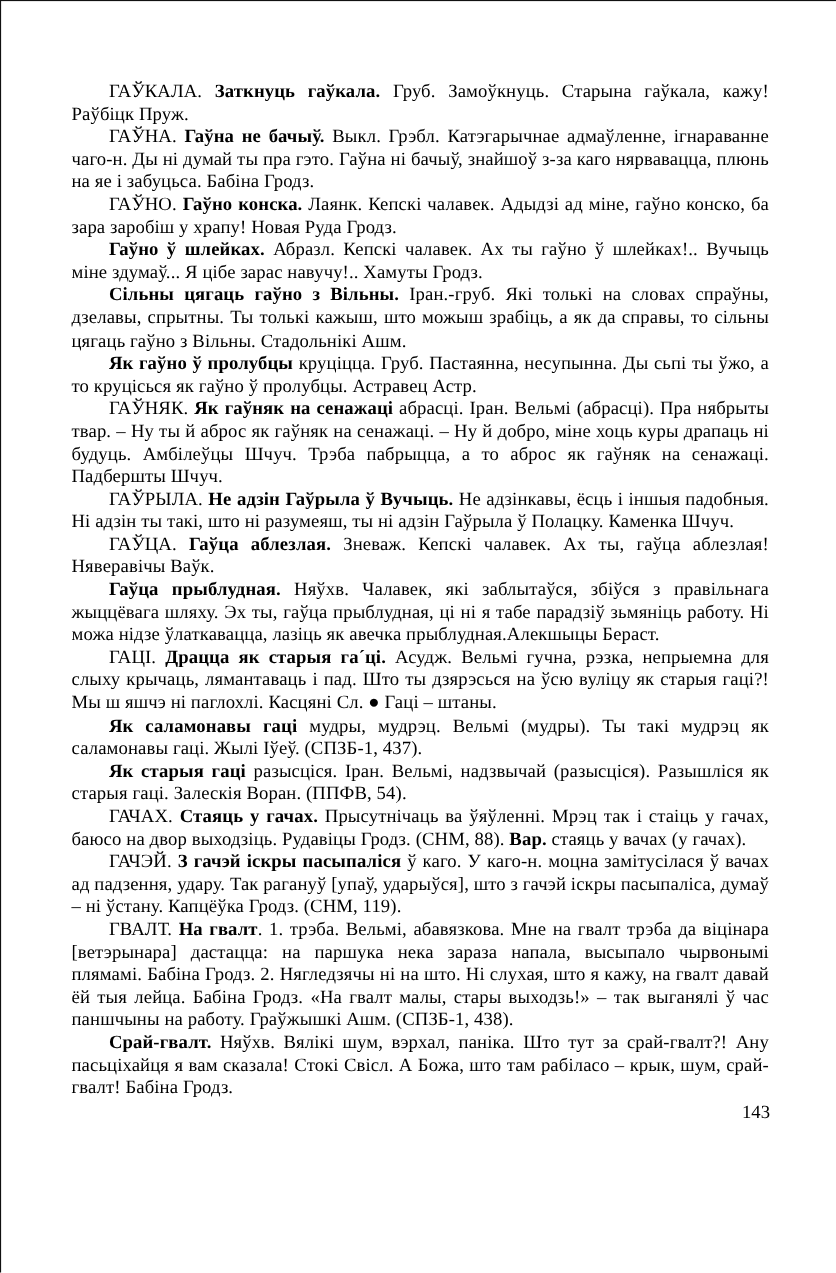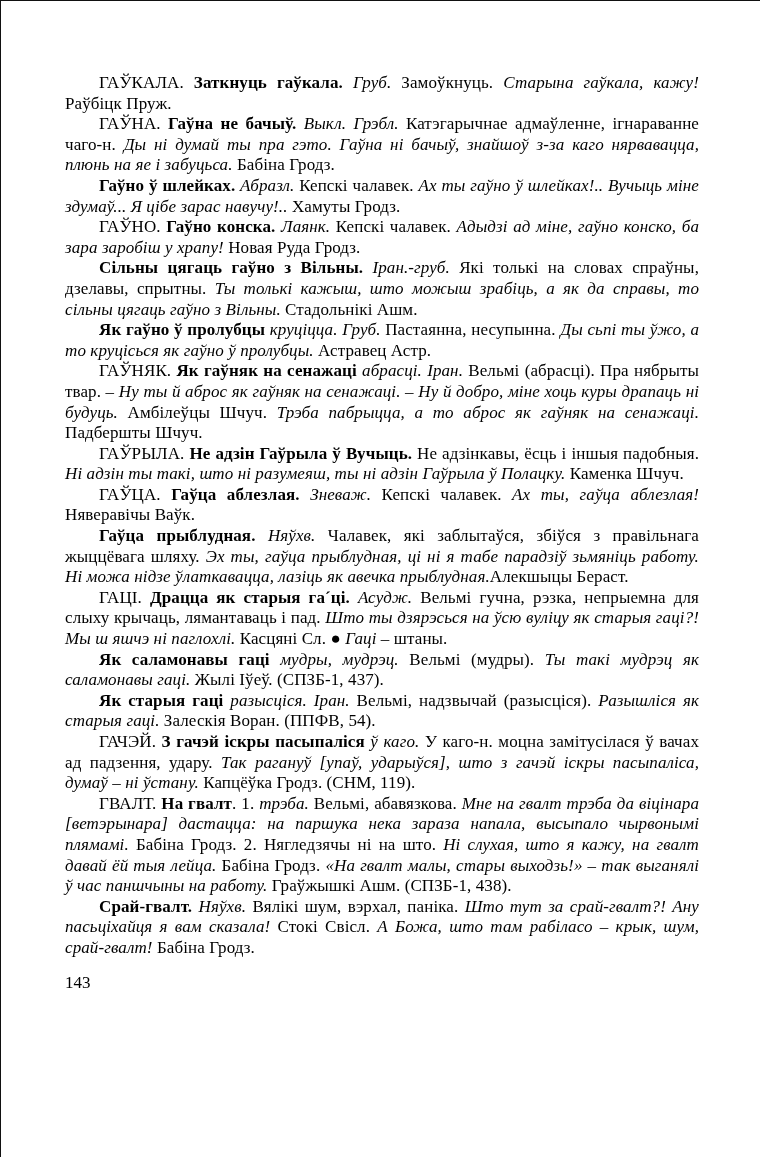--- a/index.html
+++ b/index.html
@@ -27,44 +27,45 @@
     margin: 0;
     padding: 0;
     text-indent: 34px;
     text-align: justify;
     font-size: 17px;
     line-height: 20.6px;
     letter-spacing: 0.1px;
   }
   .run { font-style: normal; font-weight: normal; }
   .run.bold { font-weight: bold; }
-  .run.italic { font-style: italic; }
+  .run.italic { }
   .page-number {
-    margin-top: 14px;
-    text-align: left;
+    margin-top: 1px;
+    text-align: right;
     font-size: 17px;
     line-height: 20.6px;
   }
 </style>
 </head>
 <body>
 
 <div class="book-page">
   <div class="text-block">
       <p class="entry"><span class="run">ГАЎКАЛА. </span><span class="run bold">Заткнуць гаўкала. </span><span class="run italic">Груб. </span><span class="run">Замоўкнуць. </span><span class="run italic">Старына гаўкала, кажу! </span><span class="run">Раўбіцк Пруж.</span></p>
       <p class="entry"><span class="run">ГАЎНА. </span><span class="run bold">Гаўна не бачыў. </span><span class="run italic">Выкл. Грэбл. </span><span class="run">Катэгарычнае адмаўленне, ігнараванне чаго-н. </span><span class="run italic">Ды ні думай ты пра гэто. Гаўна ні бачыў, знайшоў з-за каго нярвавацца, плюнь на яе і забуцьса. </span><span class="run">Бабіна Гродз.</span></p>
+      <p class="entry"><span class="run">ГАЎНО. </span><span class="run bold">Гаўно конска. </span><span class="run italic">Лаянк. </span><span class="run">Кепскі чалавек. </span><span class="run italic">Адыдзі ад міне, гаўно конско, ба зара заробіш у храпу! </span><span class="run">Новая Руда Гродз.</span></p>
       <p class="entry"><span class="run bold">Гаўно ў шлейках. </span><span class="run italic">Абразл. </span><span class="run">Кепскі чалавек. </span><span class="run italic">Ах ты гаўно ў шлейках!.. Вучыць міне здумаў... Я цібе зарас навучу!.. </span><span class="run">Хамуты Гродз.</span></p>
-      <p class="entry"><span class="run">ГАЎНО. </span><span class="run bold">Гаўно конска. </span><span class="run italic">Лаянк. </span><span class="run">Кепскі чалавек. </span><span class="run italic">Адыдзі ад міне, гаўно конско, ба зара заробіш у храпу! </span><span class="run">Новая Руда Гродз.</span></p>
       <p class="entry"><span class="run bold">Сільны цягаць гаўно з Вільны. </span><span class="run italic">Іран.-груб. </span><span class="run">Які толькі на словах спраўны, дзелавы, спрытны. </span><span class="run italic">Ты толькі кажыш, што можыш зрабіць, а як да справы, то сільны цягаць гаўно з Вільны. </span><span class="run">Стадольнікі Ашм.</span></p>
       <p class="entry"><span class="run bold">Як гаўно ў пролубцы </span><span class="run italic">круціцца. Груб. </span><span class="run">Пастаянна, несупынна. </span><span class="run italic">Ды сьпі ты ўжо, а то круцісься як гаўно ў пролубцы. </span><span class="run">Астравец Астр.</span></p>
       <p class="entry"><span class="run">ГАЎНЯК. </span><span class="run bold">Як гаўняк на сенажаці </span><span class="run italic">абрасці. Іран. </span><span class="run">Вельмі (абрасці). Пра нябрыты твар. </span><span class="run italic">– Ну ты й аброс як гаўняк на сенажаці. – Ну й добро, міне хоць куры драпаць ні будуць. </span><span class="run">Амбілеўцы Шчуч. </span><span class="run italic">Трэба пабрыцца, а то аброс як гаўняк на сенажаці. </span><span class="run">Падбершты Шчуч.</span></p>
       <p class="entry"><span class="run">ГАЎРЫЛА. </span><span class="run bold">Не адзін Гаўрыла ў Вучыць. </span><span class="run">Не адзінкавы, ёсць і іншыя падобныя. </span><span class="run italic">Ні адзін ты такі, што ні разумеяш, ты ні адзін Гаўрыла ў Полацку. </span><span class="run">Каменка Шчуч.</span></p>
       <p class="entry"><span class="run">ГАЎЦА. </span><span class="run bold">Гаўца аблезлая. </span><span class="run italic">Зневаж. </span><span class="run">Кепскі чалавек. </span><span class="run italic">Ах ты, гаўца аблезлая! </span><span class="run">Няверавічы Ваўк.</span></p>
       <p class="entry"><span class="run bold">Гаўца прыблудная. </span><span class="run italic">Няўхв. </span><span class="run">Чалавек, які заблытаўся, збіўся з правільнага жыццёвага шляху. </span><span class="run italic">Эх ты, гаўца прыблудная, ці ні я табе парадзіў зьмяніць работу. Ні можа нідзе ўлаткавацца, лазіць як авечка прыблудная.</span><span class="run">Алекшыцы Бераст.</span></p>
       <p class="entry"><span class="run">ГАЦІ. </span><span class="run bold">Драцца як старыя га´ці. </span><span class="run italic">Асудж. </span><span class="run">Вельмі гучна, рэзка, непрыемна для слыху крычаць, лямантаваць і пад. </span><span class="run italic">Што ты дзярэсься на ўсю вуліцу як старыя гаці?! Мы ш яшчэ ні паглохлі. </span><span class="run">Касцяні Сл. ● </span><span class="run italic">Гаці </span><span class="run">– штаны.</span></p>
       <p class="entry"><span class="run bold">Як саламонавы гаці </span><span class="run italic">мудры, мудрэц. </span><span class="run">Вельмі (мудры). </span><span class="run italic">Ты такі мудрэц як саламонавы гаці. </span><span class="run">Жылі Іўеў. (СПЗБ-1, 437).</span></p>
       <p class="entry"><span class="run bold">Як старыя гаці </span><span class="run italic">разысціся. Іран. </span><span class="run">Вельмі, надзвычай (разысціся). </span><span class="run italic">Разышліся як старыя гаці. </span><span class="run">Залескія Воран. (ППФВ, 54).</span></p>
+      <p class="entry"><span class="run">ГАЧАХ. </span><span class="run bold">Стаяць у гачах. </span><span class="run">Прысутнічаць ва ўяўленні. </span><span class="run italic">Мрэц так і стаіць у гачах, баюсо на двор выходзіць. </span><span class="run">Рудавіцы Гродз. (СНМ, 88). </span><span class="run bold italic">Вар. </span><span class="run">стаяць у вачах (у гачах).</span></p>
       <p class="entry"><span class="run">ГАЧЭЙ. </span><span class="run bold">З гачэй іскры пасыпаліся </span><span class="run italic">ў каго. </span><span class="run">У каго-н. моцна замітусілася ў вачах ад падзення, удару. </span><span class="run italic">Так рагануў [упаў, ударыўся], што з гачэй іскры пасыпаліса, думаў – ні ўстану. </span><span class="run">Капцёўка Гродз. (СНМ, 119).</span></p>
       <p class="entry"><span class="run">ГВАЛТ. </span><span class="run bold">На гвалт</span><span class="run">. 1. </span><span class="run italic">трэба. </span><span class="run">Вельмі, абавязкова. </span><span class="run italic">Мне на гвалт трэба да віцінара [ветэрынара] дастацца: на паршука нека зараза напала, высыпало чырвонымі плямамі. </span><span class="run">Бабіна Гродз. 2. Нягледзячы ні на што. </span><span class="run italic">Ні слухая, што я кажу, на гвалт давай ёй тыя лейца. </span><span class="run">Бабіна Гродз. </span><span class="run italic">«На гвалт малы, стары выходзь!» – так выганялі ў час паншчыны на работу. </span><span class="run">Граўжышкі Ашм. (СПЗБ-1, 438).</span></p>
       <p class="entry"><span class="run bold">Срай-гвалт. </span><span class="run italic">Няўхв. </span><span class="run">Вялікі шум, вэрхал, паніка. </span><span class="run italic">Што тут за срай-гвалт?! Ану пасьціхайця я вам сказала! </span><span class="run">Стокі Свісл. </span><span class="run italic">А Божа, што там рабіласо – крык, шум, срай-гвалт! </span><span class="run">Бабіна Гродз.</span></p>
     </div>
   <div class="page-number">143</div>
 </div>
 
 </body></html>

